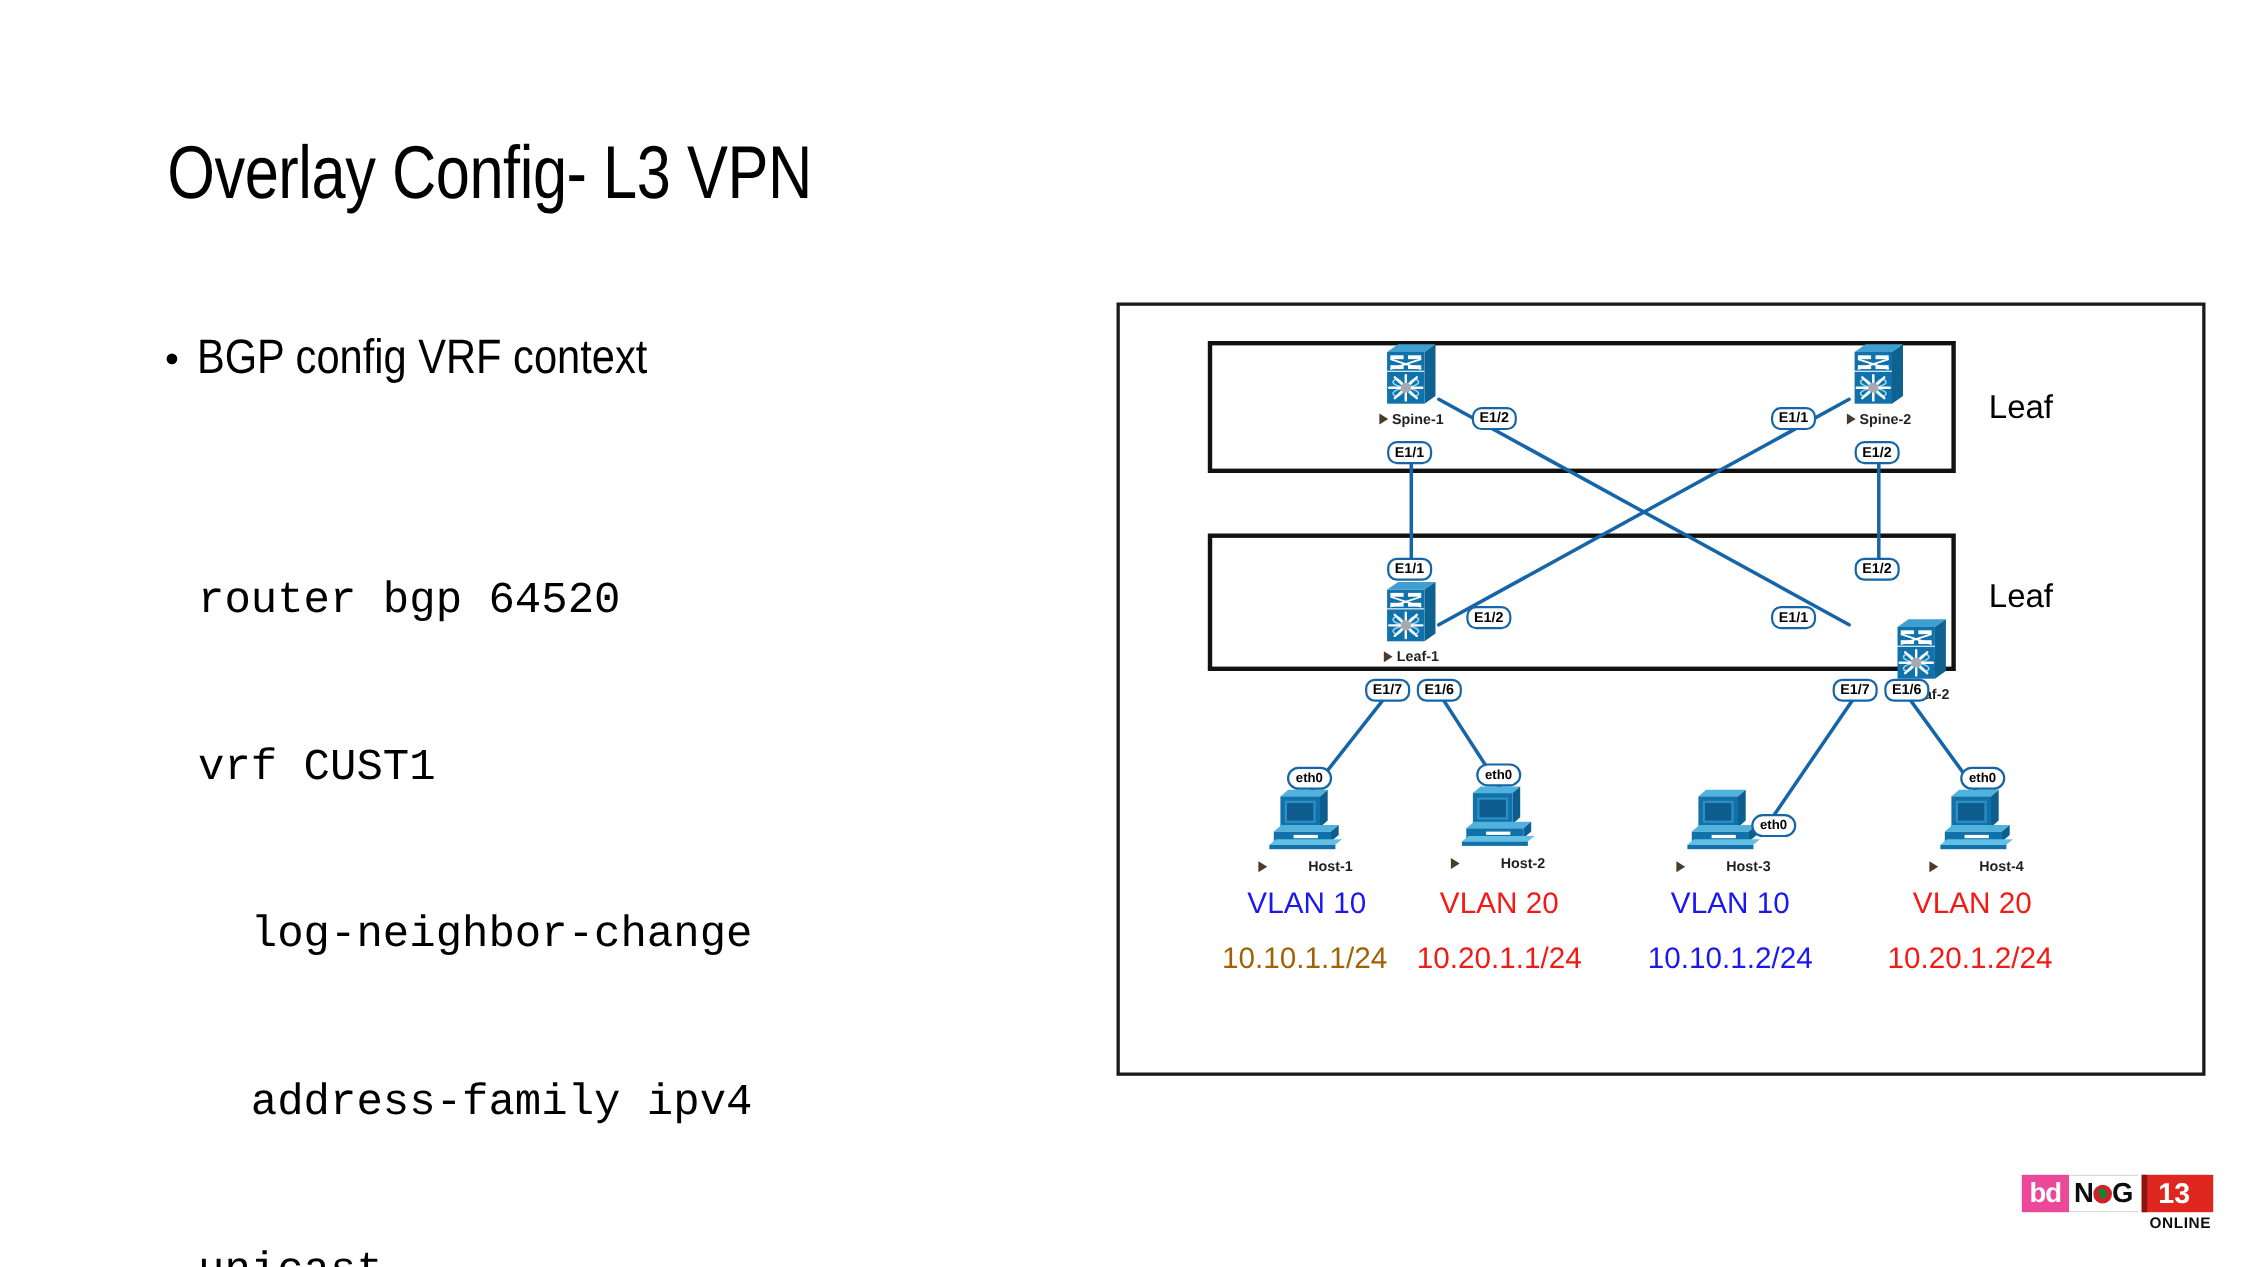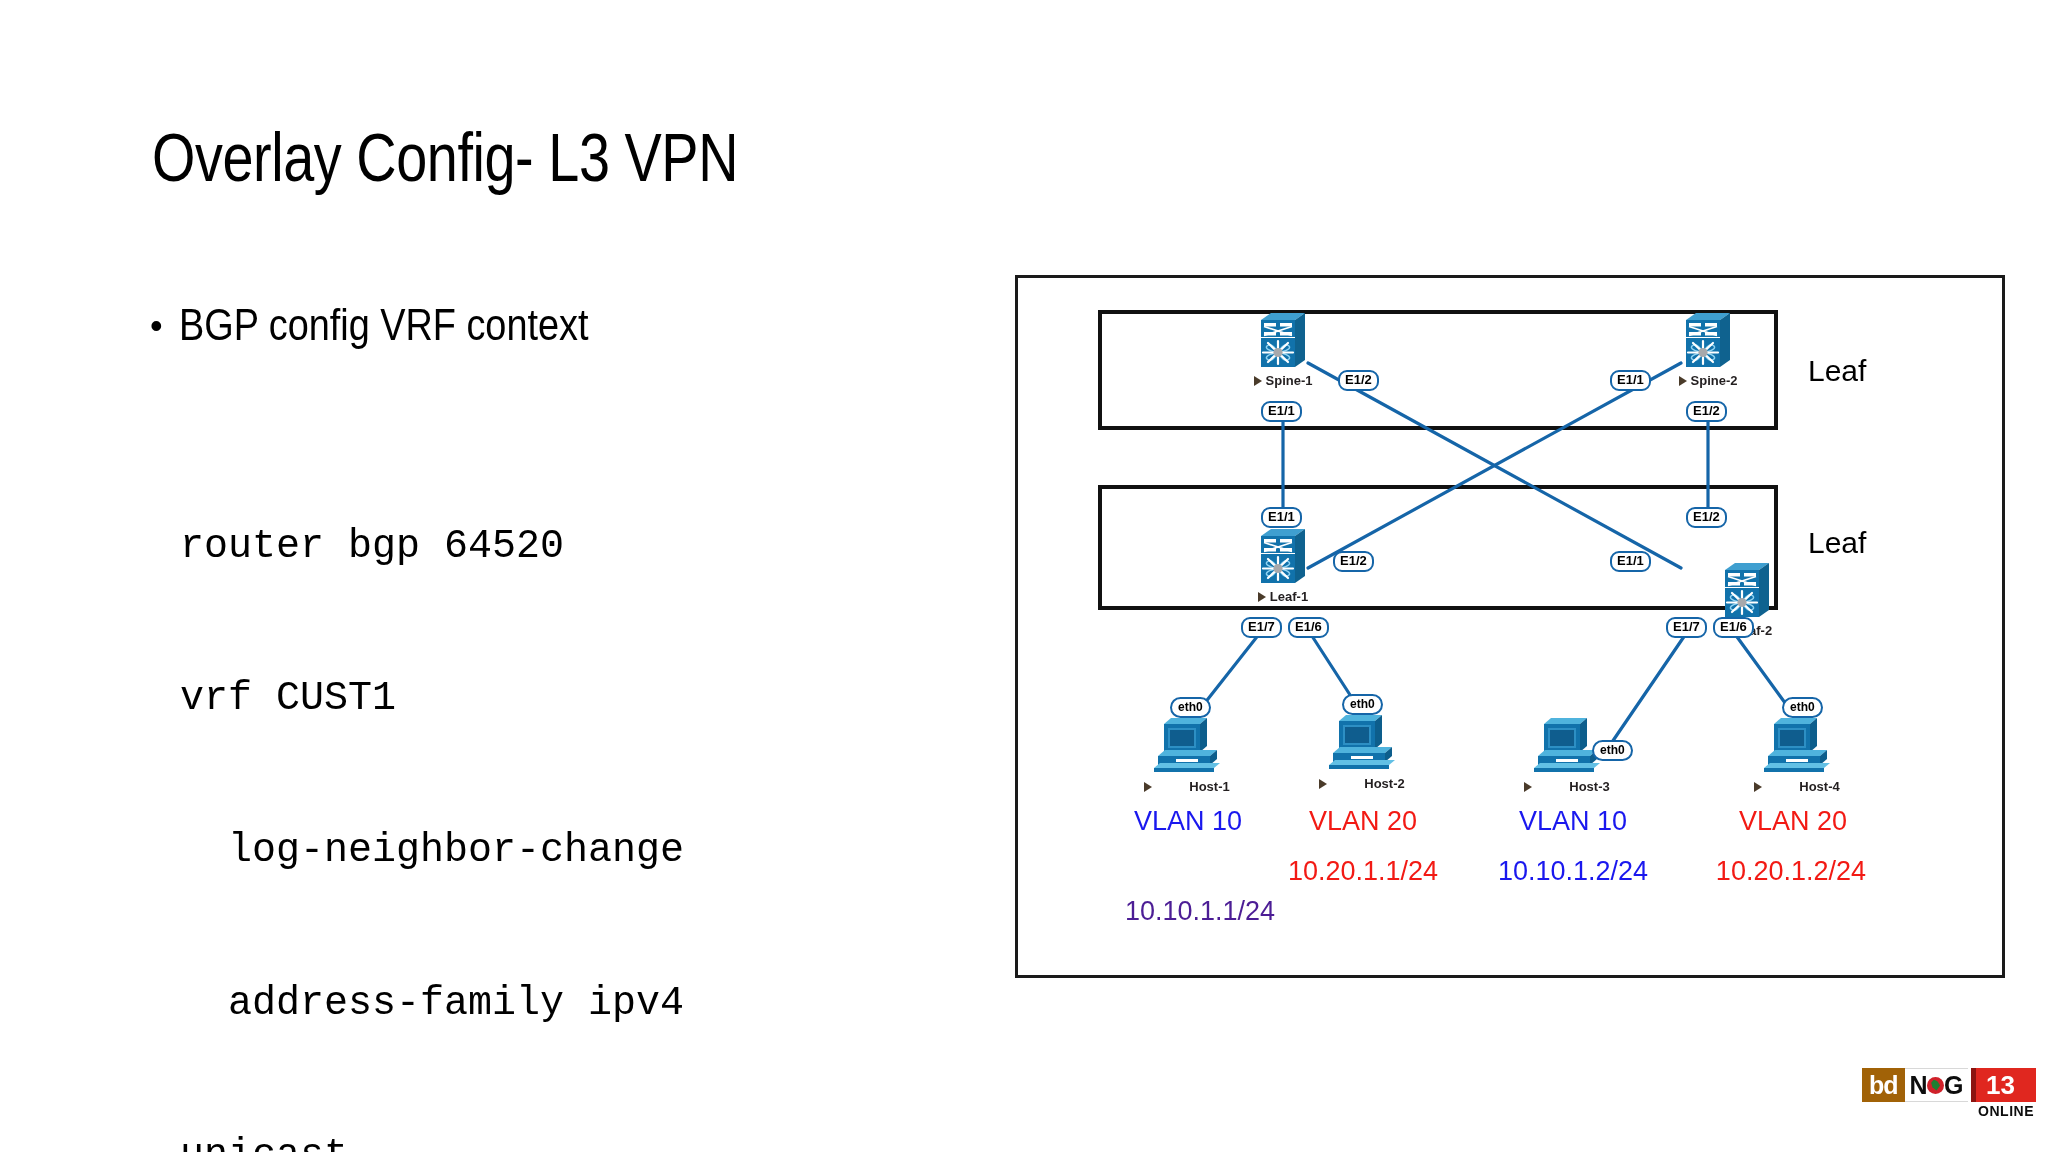--- a/index.html
+++ b/index.html
@@ -186,29 +186,28 @@
   #logo {
     position: absolute;
     left: 1838px;
     top: 1068px;
     display: flex;
     flex-direction: column;
     align-items: flex-end;
   }
   #logo-top { display: flex; align-items: stretch; height: 34px; }
   #logo-bd {
-    background: #a16207;
+    background: #ec4899;
     color: #ffffff;
     font-family: "Liberation Sans", sans-serif;
     font-weight: bold;
     font-size: 25px;
     padding: 0 7px;
     display: flex; align-items: center;
     letter-spacing: -1px;
-    margin-left: 24px;
   }
   #logo-nog {
     background: #ffffff;
     color: #0d0d0d;
     font-family: "Liberation Sans", sans-serif;
     font-weight: bold;
     font-size: 25px;
     padding: 0 5px;
     display: flex; align-items: center;
     border: 1px solid #d8d8d8;
@@ -535,21 +534,21 @@
       <rect x="4" y="52" width="60" height="4" fill="#1172ab"></rect>
     </svg>
     <div class="node-label">
       <span class="tri"></span>
       <span>Host-4</span>
     </div>
   </div>
   <div class="eth-badge" style="left:764px; top:419px;">eth0</div>
 
   <div class="vlan-caption" style="left:110px; top:528px; width:120px; color:#1a18ee;">VLAN 10</div>
-  <div class="vlan-ip" style="left:102px; top:578px; width:160px; color:#4c1d95;margin-top:40px;">10.10.1.1/24</div>
+  <div class="vlan-ip" style="left:88px; top:578px; width:160px; color:#a16207;">10.10.1.1/24</div>
 
   <div class="vlan-caption" style="left:285px; top:528px; width:120px; color:#f21a14;">VLAN 20</div>
   <div class="vlan-ip" style="left:265px; top:578px; width:160px; color:#f21a14;">10.20.1.1/24</div>
 
   <div class="vlan-caption" style="left:495px; top:528px; width:120px; color:#1a18ee;">VLAN 10</div>
   <div class="vlan-ip" style="left:475px; top:578px; width:160px; color:#1a18ee;">10.10.1.2/24</div>
 
   <div class="vlan-caption" style="left:715px; top:528px; width:120px; color:#f21a14;">VLAN 20</div>
   <div class="vlan-ip" style="left:688px; top:578px; width:160px; color:#f21a14;text-align:right;">10.20.1.2/24</div>
 

